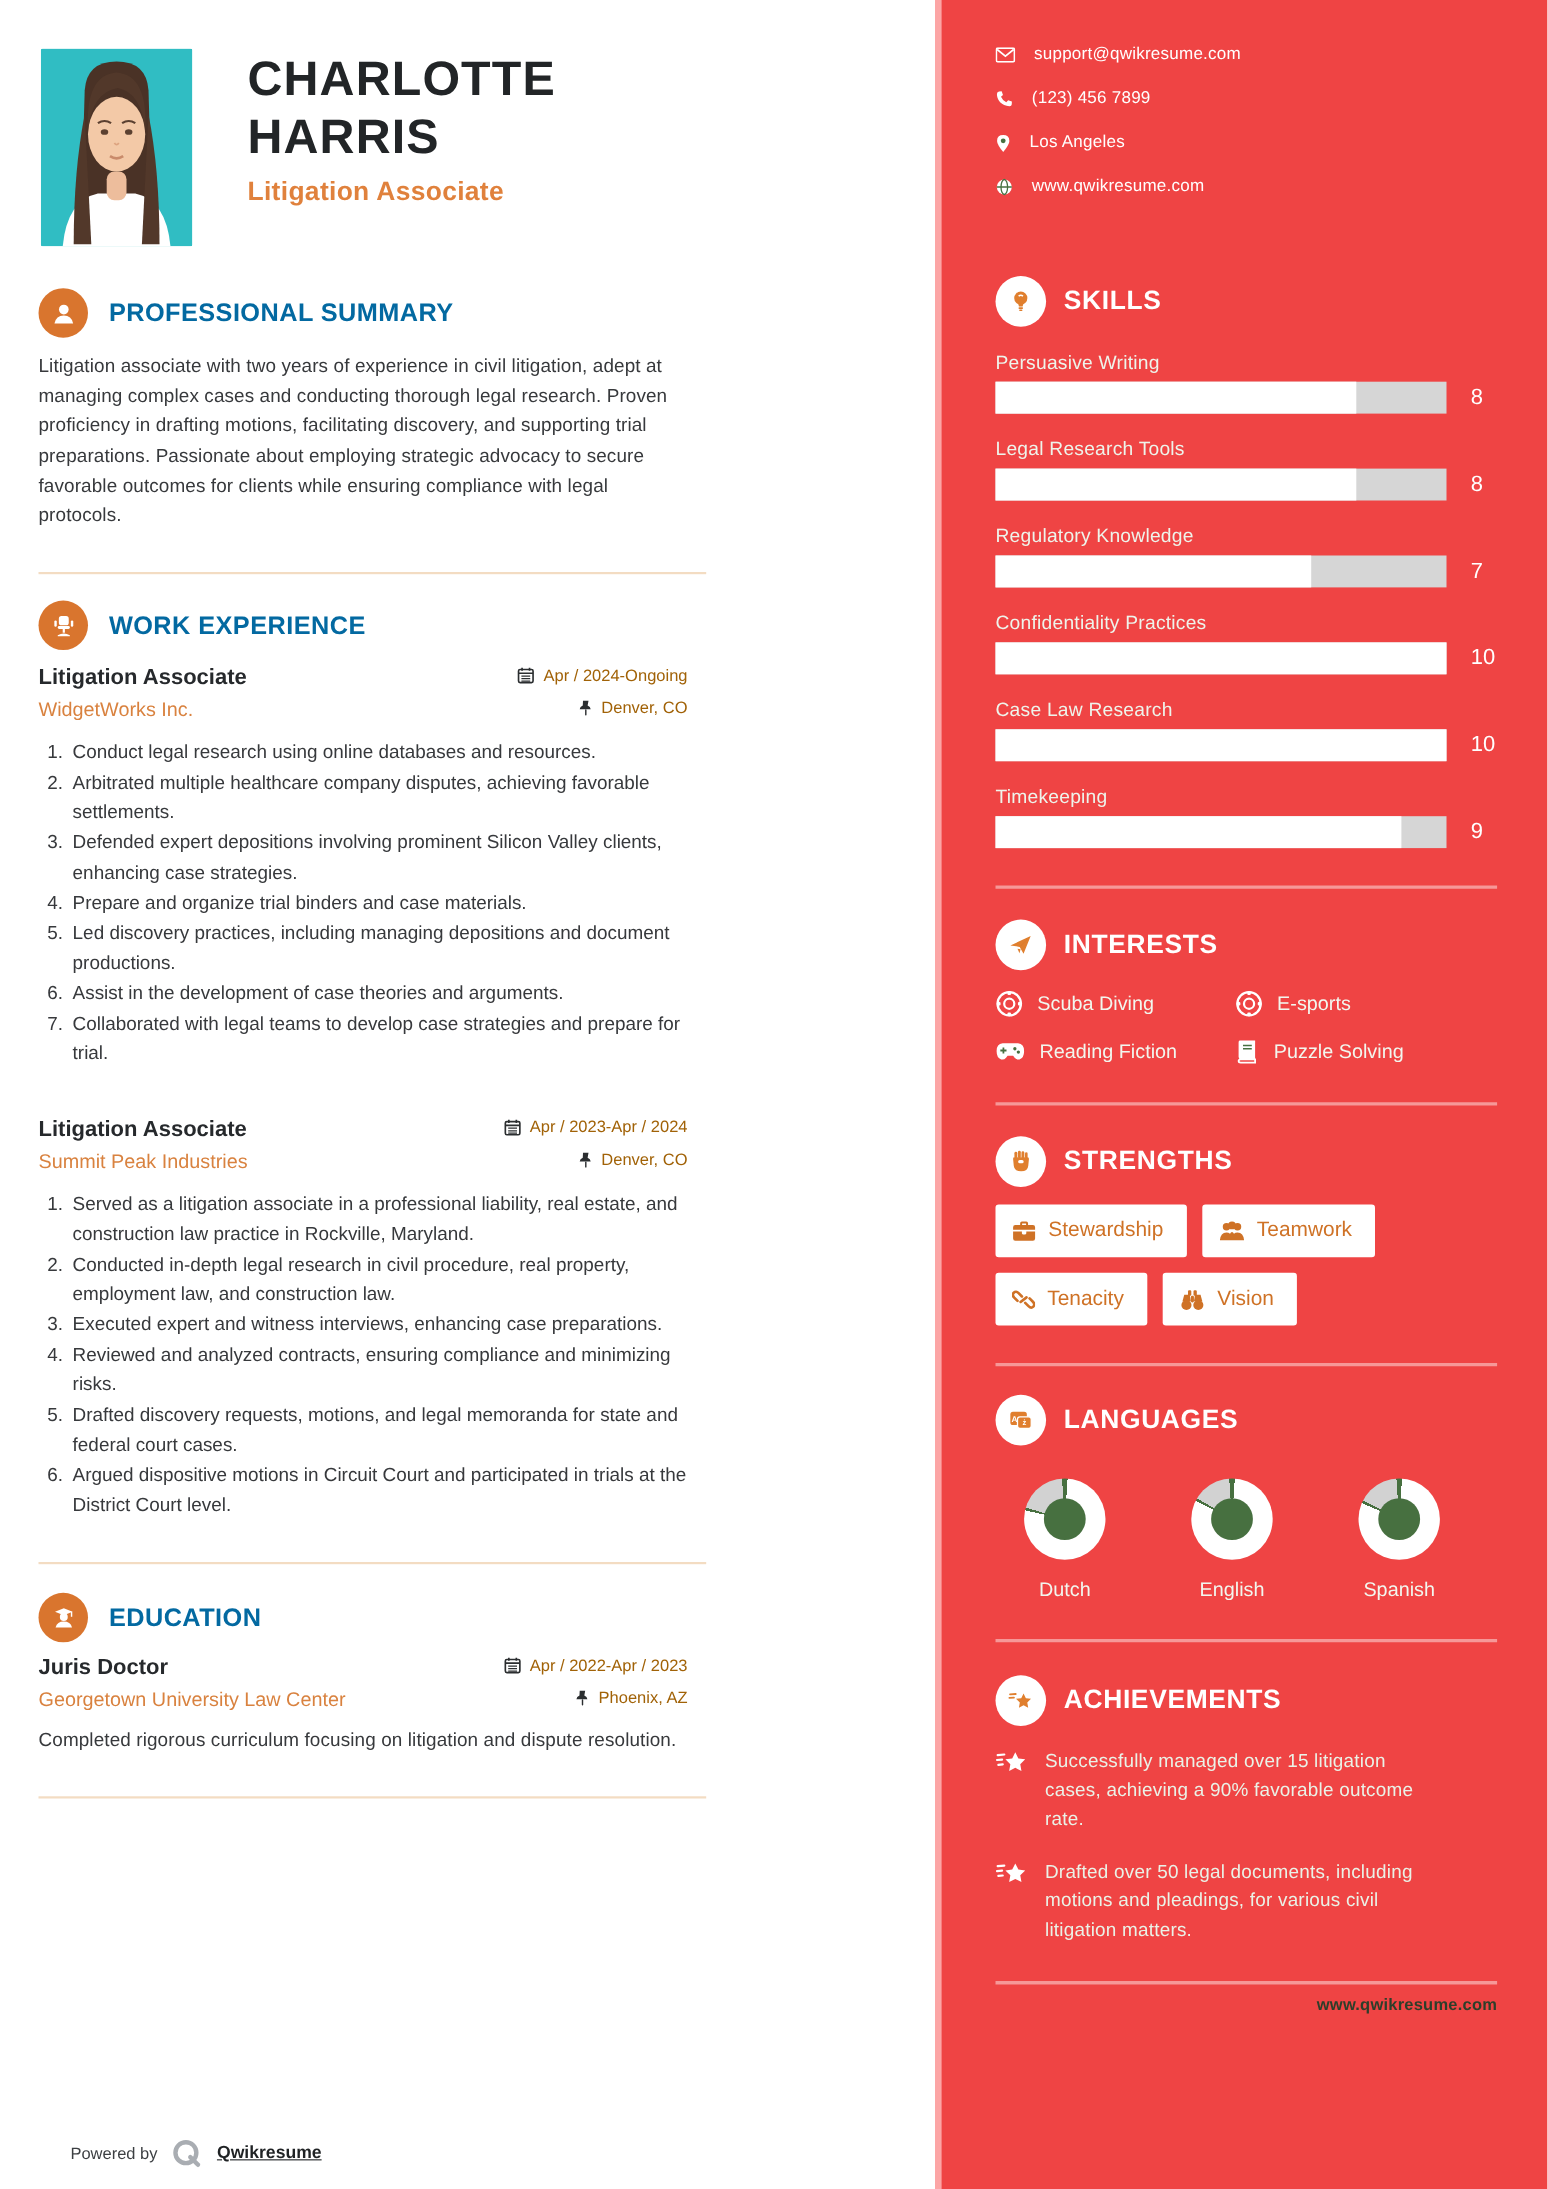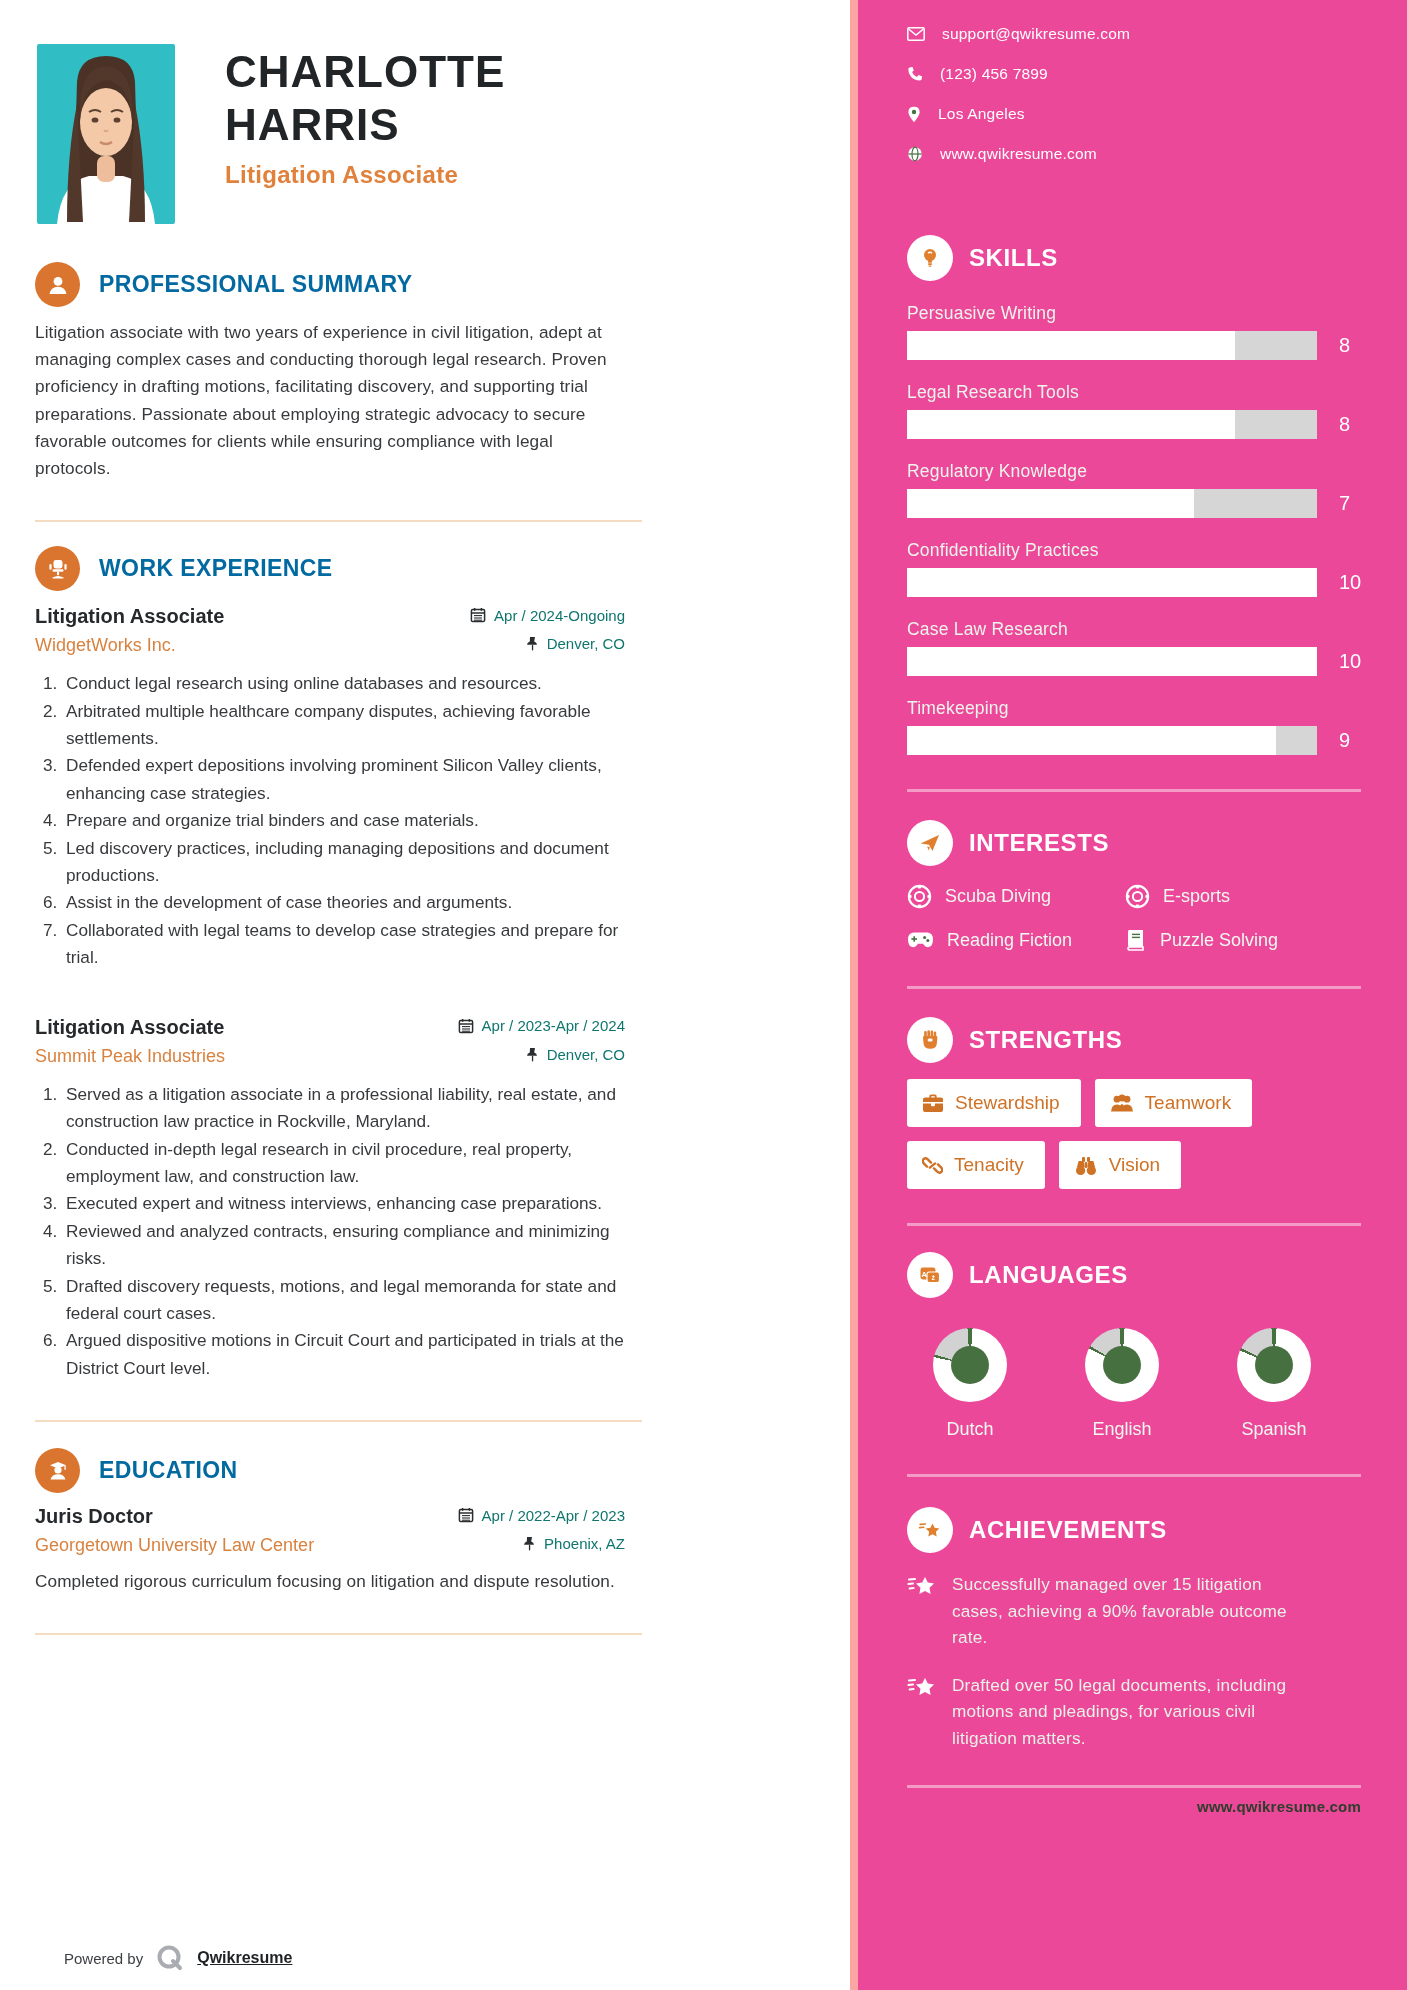--- a/index.html
+++ b/index.html
@@ -26,36 +26,36 @@
   .summary-sec p { margin-top:12px; }
 
   .l-div { border:0; border-top:2px solid #f3dcc2; margin:38px 35px 0 35px; }
 
   .work-sec { margin-top:24px; }
   .job { margin-top:14px; }
   .job + .job { margin-top:44px; }
   .job-grid { display:grid; grid-template-columns:1fr auto; row-gap:7px; align-items:baseline; }
   .job-title { font-size:20px; font-weight:700; color:#26292c; }
   .company { font-size:18px; font-weight:500; color:#d9823f; }
-  .meta { display:flex; align-items:center; gap:8px; justify-content:flex-end; font-size:15px; color:#0f766e; }
+  .meta { display:flex; align-items:center; gap:8px; justify-content:flex-end; font-size:15px; color:#a16207; }
   .meta svg { flex:0 0 auto; }
   ol.bullets { margin-top:14px; padding-left:27px; }
   ol.bullets li { font-size:17.2px; line-height:27.4px; color:#37393c; padding-left:4px; }
 
   .edu-sec { margin-top:26px; }
   .edu-sec .job { margin-top:12px; }
   .edu-sec p { margin-top:12px; }
 
   .l-footer { position:absolute; left:64px; top:1895px; display:flex; align-items:center; gap:12px;margin-top:48px; }
   .powered { font-size:15px; color:#3c3f42; }
   .qlogo { display:inline-flex; }
   .brand-link { font-size:16px; font-weight:700; color:#1f2224; text-decoration:underline; }
 
   
-  .right-col { position:absolute; left:850px; top:0; width:557px; height:100%; background:#ec4899; border-left:8px solid #fca5a5; padding:25px 46px 0 49px; }
+  .right-col { position:absolute; left:850px; top:0; width:557px; height:100%; background:#ef4444; border-left:6px solid #fca5a5; padding:41px 46px 0 49px; }
   .contact-list { display:flex; flex-direction:column; gap:22px; }
   .contact-row { display:flex; align-items:center; gap:17px; }
   .contact-row svg { flex:0 0 auto; }
   .contact-text { font-size:15.5px; color:#ffffff; letter-spacing:.2px; }
 
   .g-head { display:flex; align-items:center; gap:16px; }
   .g-circle { width:46px; height:46px; border-radius:50%; background:#ffffff; display:flex; align-items:center; justify-content:center; flex:0 0 auto; }
   .g-title { font-size:24px; font-weight:800; color:#ffffff; letter-spacing:.6px; }
 
   .skills-sec { margin-top:72px; }

